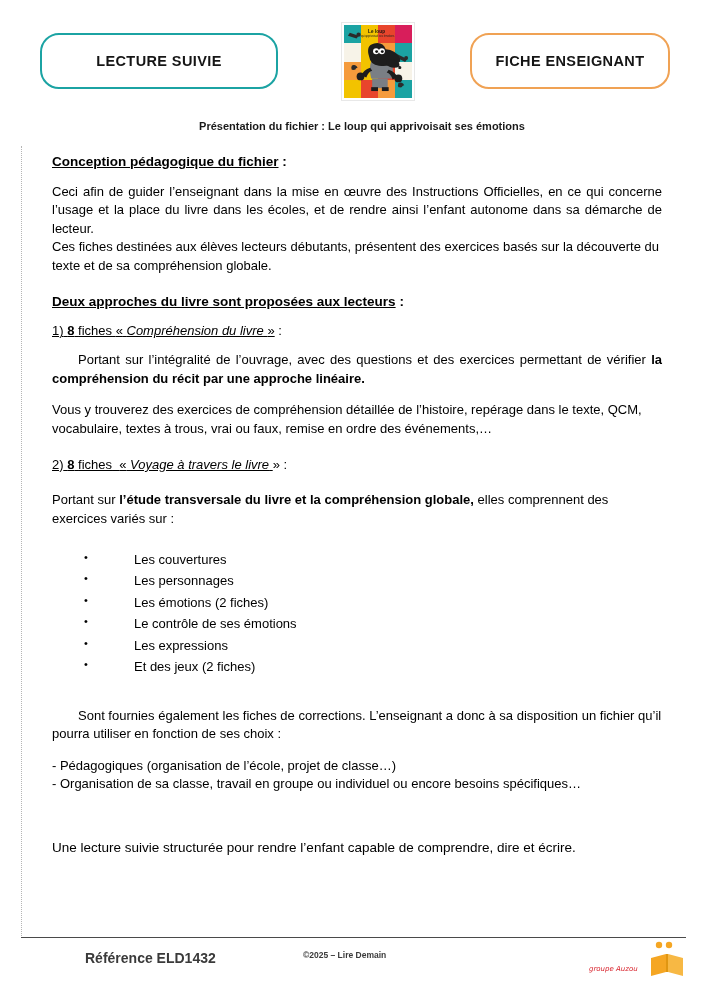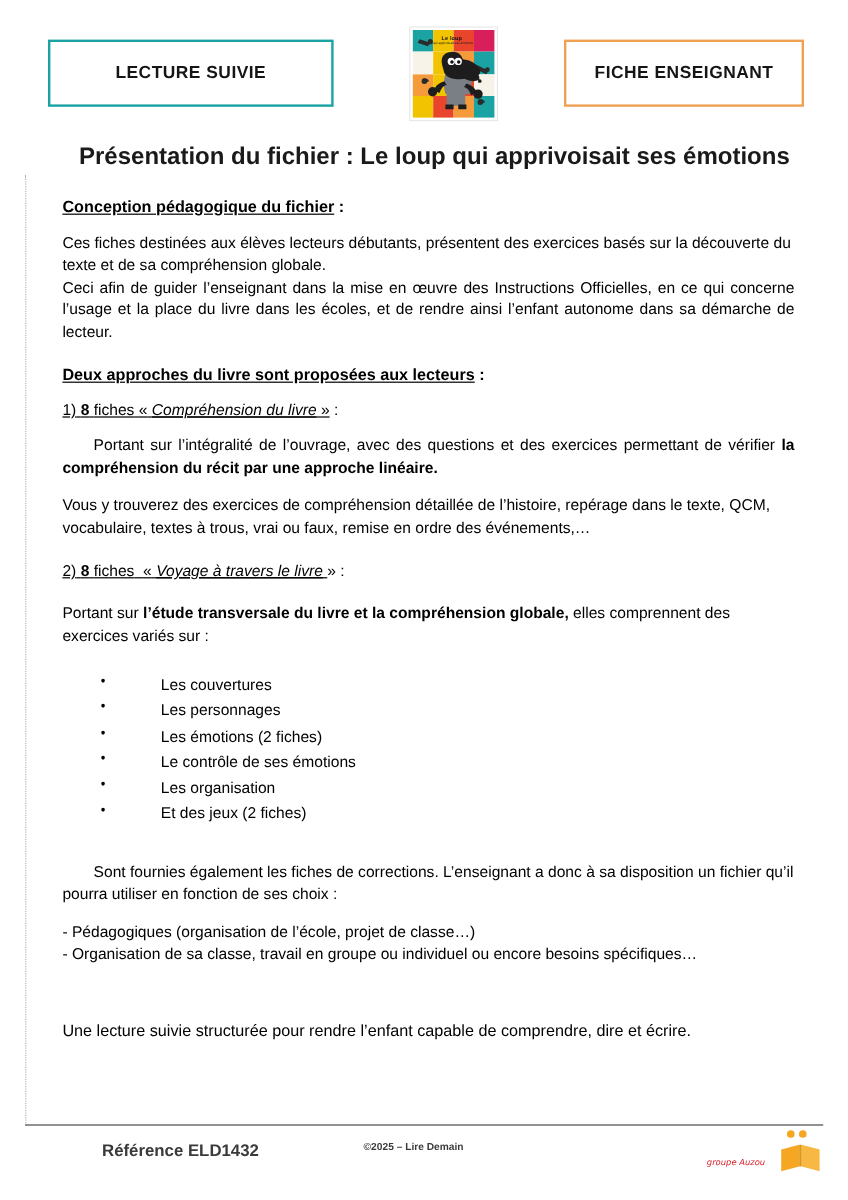--- a/index.html
+++ b/index.html
@@ -25,20 +25,21 @@
   }
   .hdr-box {
     position: absolute;
     top: 33px;
     height: 56px;
     background: #ffffff;
     display: flex;
     align-items: center;
     justify-content: center;
     box-sizing: border-box;
+    border-radius: 19px;
   }
   .hdr-box span {
     font-weight: bold;
     font-size: 14.5px;
     letter-spacing: 0.4px;
     color: #151515;
     white-space: nowrap;
   }
   .hdr-left {
     left: 40px;
@@ -114,21 +115,21 @@
 
   
   .content {
     position: absolute;
     left: 36px;
     top: 120px;
     width: 636px;
   }
   .doc-title {
     text-align: center;
-    font-size: 20px;
+    font-size: 11px;
     color: #1a1a1a;
     margin: 0 0 22px 0;
     padding-left: 16px;
   }
   h2.sec {
     font-size: 13.5px;
     font-weight: bold;
     margin: 0 0 14px 0;
     padding-left: 16px;
   }
@@ -309,22 +310,22 @@
 <div class="footer-rule"></div>
 
 <div class="content">
 
   <h1 class="doc-title">Présentation du fichier : Le loup qui apprivoisait ses émotions</h1>
 
   <h2 class="sec">
     <span class="u">Conception pédagogique du fichier</span><span> :</span>
   </h2>
 
+  <p class="para just">Ceci afin de guider l’enseignant dans la mise en œuvre des Instructions Officielles, en ce qui concerne l’usage et la place du livre dans les écoles, et de rendre ainsi l’enfant autonome dans sa démarche de lecteur.</p>
   <p class="para">Ces fiches destinées aux élèves lecteurs débutants, présentent des exercices basés sur la découverte du texte et de sa compréhension globale.</p>
-  <p class="para just">Ceci afin de guider l’enseignant dans la mise en œuvre des Instructions Officielles, en ce qui concerne l’usage et la place du livre dans les écoles, et de rendre ainsi l’enfant autonome dans sa démarche de lecteur.</p>
 
   <div class="gap-md"></div>
 
   <h2 class="sec">
     <span class="u">Deux approches du livre sont proposées aux lecteurs</span><span> :</span>
   </h2>
 
   <p class="approach">
     <span class="ul"><span>1)</span>&nbsp;<b>8</b>&nbsp;<span>fiches</span>&nbsp;<span>«</span>&nbsp;<span class="it">Compréhension du livre</span>&nbsp;<span>»</span></span>&nbsp;<span>:</span>
   </p>
@@ -351,21 +352,21 @@
     <span>Portant sur </span><b>l’étude transversale du livre et la compréhension globale,</b><span> elles comprennent des exercices variés sur :</span>
   </p>
 
   <div class="gap-lg"></div>
 
   <ul class="feat">
     <li><span>Les couvertures</span></li>
     <li><span>Les personnages</span></li>
     <li><span>Les émotions (2 fiches)</span></li>
     <li><span>Le contrôle de ses émotions</span></li>
-    <li><span>Les organisation</span></li>
+    <li><span>Les expressions</span></li>
     <li><span>Et des jeux (2 fiches)</span></li>
   </ul>
 
   <div class="gap-lg"></div>
 
   <p class="para indent1">Sont fournies également les fiches de corrections. L’enseignant a donc à sa disposition un fichier qu’il pourra utiliser en fonction de ses choix :</p>
 
   <div class="gap-sm"></div>
 
   <p class="para indent-blk">- Pédagogiques (organisation de l’école, projet de classe…)</p>

